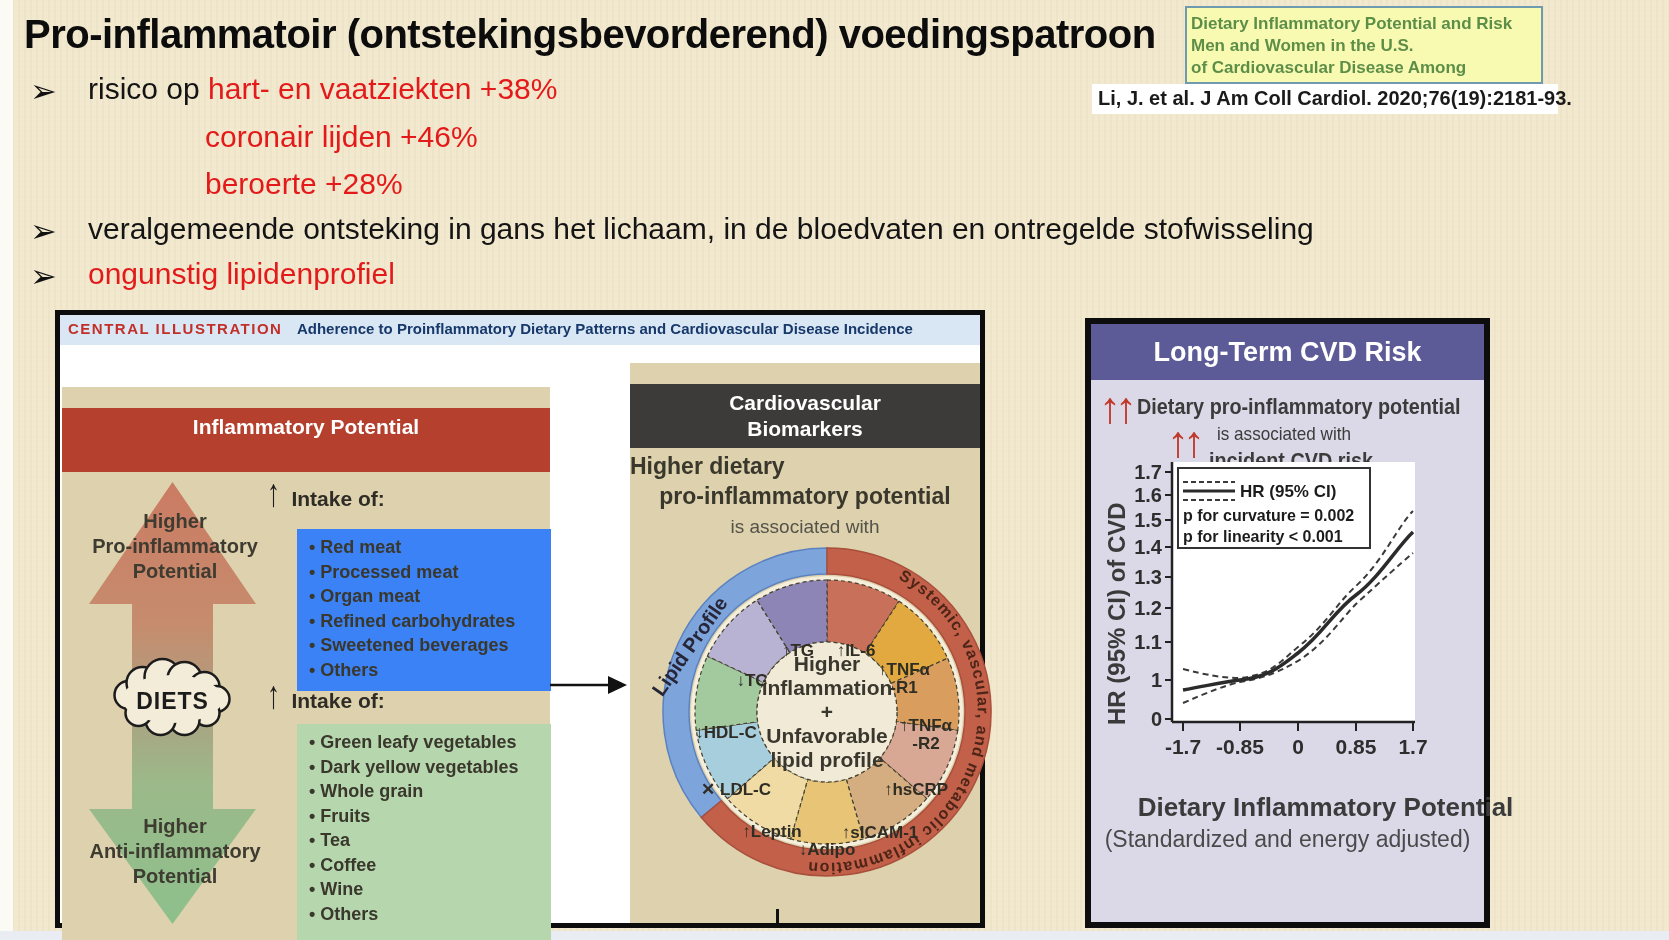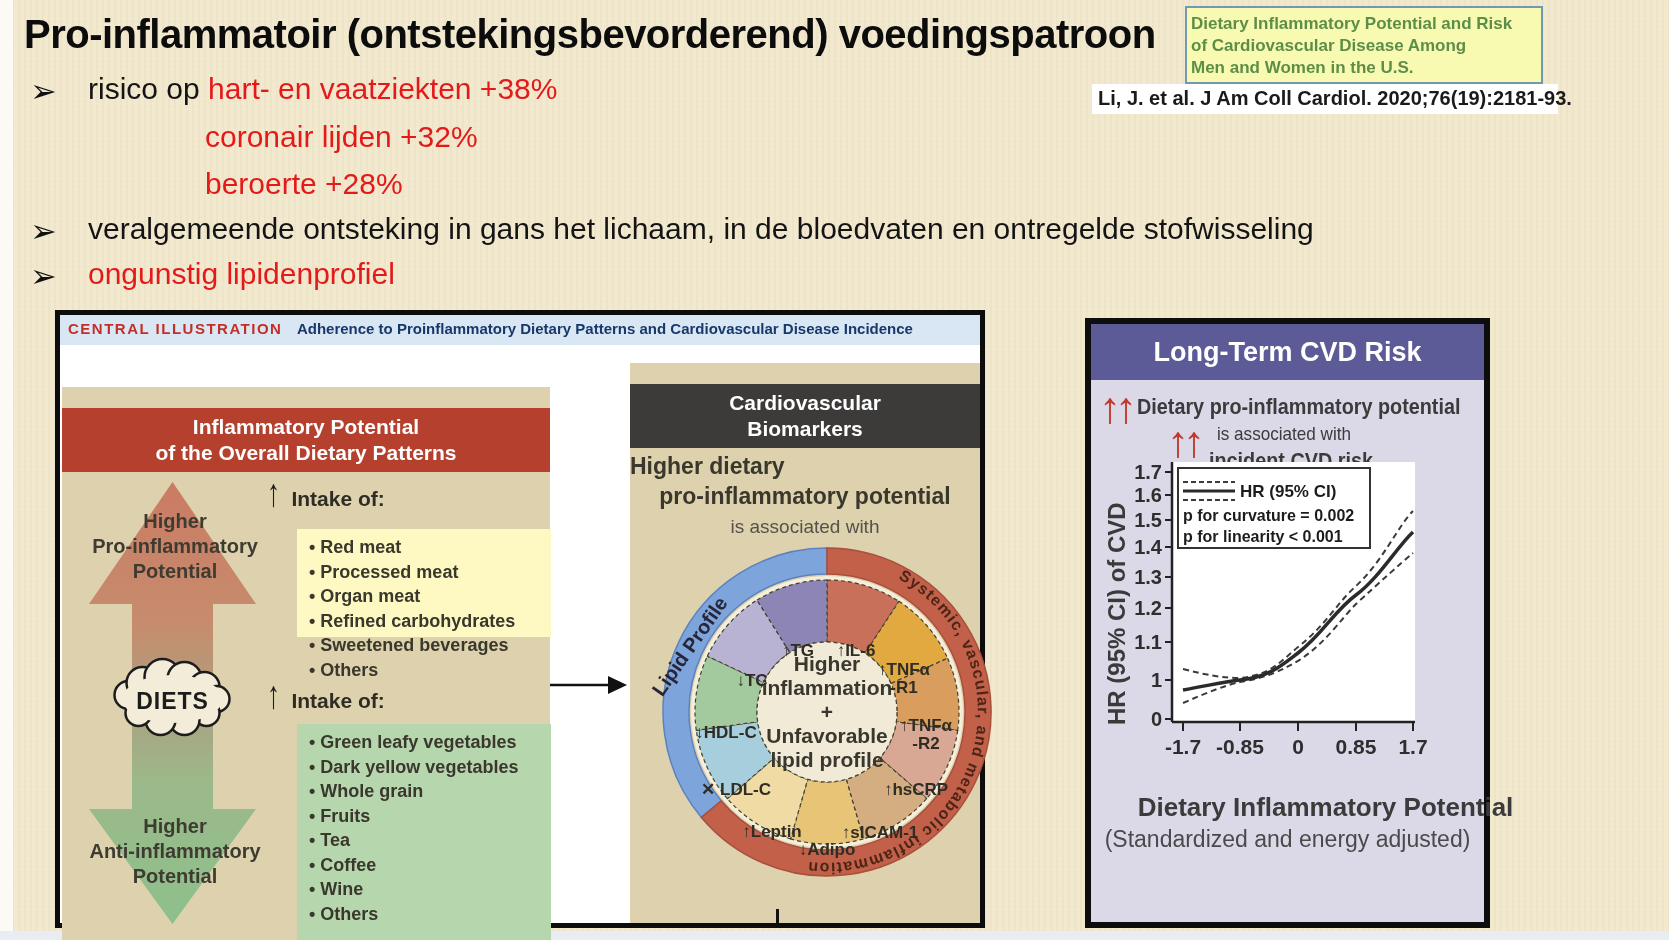--- a/index.html
+++ b/index.html
@@ -44,21 +44,21 @@
   .pole-label { position:absolute; width:190px; text-align:center; font-size:20px; font-weight:bold; color:#3e3b31; line-height:25px; }
   .pole-top { left:18px; top:122px; }
   .pole-bottom { left:18px; top:427px; }
   .cloud-label { position:absolute; left:45px; top:301px; width:131px; text-align:center; font-size:23px; font-weight:bold; color:#1c1c1c; letter-spacing:1px; }
 
   .intake { position:absolute; left:205px; white-space:nowrap; }
   .intake-1 { top:95px; } .intake-2 { top:297px; }
   .up-glyph { display:inline-block; font-size:26px; font-weight:bold; color:#1d1d1d; transform:scaleY(1.5); transform-origin:50% 80%; margin-right:7px; }
   .intake-heading { font-size:21px; font-weight:bold; color:#2e2c25; }
   .food-list { position:absolute; left:235px; width:254px; list-style:none; padding:6px 0 0 12px; }
-  .list-pro  { top:142px; height:108px; background:#fef9c3; }
+  .list-pro  { top:142px; height:162px; background:#3b82f6; }
   .list-anti { top:337px; height:244px; background:#b6d7ae; }
   .food-list li { font-size:18px; font-weight:600; color:#3a372c; line-height:24.5px; white-space:nowrap; }
   .food-list li::before { content:"• "; }
 
   .mid-arrow { position:absolute; left:488px; top:358px; }
 
   .sub1 { position:absolute; left:0; top:90px;  width:100%; text-align:left; font-size:23px; font-weight:bold; color:#3a372c; }
   .sub2 { position:absolute; left:0; top:120px; width:100%; text-align:center; font-size:23px; font-weight:bold; color:#3a372c; }
   .sub3 { position:absolute; left:0; top:153px; width:100%; text-align:center; font-size:19px; color:#55524a; }
 
@@ -90,51 +90,50 @@
 <body>
 
 <div class="slide">
   <div class="edge-left"></div>
   <div class="edge-bottom"></div>
 
   <div class="title">Pro-inflammatoir (ontstekingsbevorderend) voedingspatroon</div>
 
   <div class="refbox">
     <div>Dietary Inflammatory Potential and Risk</div>
+    <div>Men and Women in the U.S.</div>
     <div>of Cardiovascular Disease Among</div>
-    <div>Men and Women in the U.S.</div>
   </div>
   <div class="citation">Li, J. et al. J Am Coll Cardiol. 2020;76(19):2181-93.</div>
 
   <div class="bullet-row" style="top:72px;">
     <span class="bmark">➢</span>
     <span class="btext"><span>risico op </span><span class="red">hart- en vaatziekten +38%</span></span>
   </div>
-  <div class="sub" style="top:120px;">coronair lijden +32%</div>
+  <div class="sub" style="top:120px;">coronair lijden +46%</div>
   <div class="sub" style="top:167px;text-align:right;">beroerte +28%</div>
 
   <div class="bullet-row" style="top:212px;">
     <span class="bmark">➢</span>
     <span class="btext">veralgemeende ontsteking in gans het lichaam, in de bloedvaten en ontregelde stofwisseling</span>
   </div>
   <div class="bullet-row" style="top:257px;">
     <span class="bmark">➢</span>
     <span class="btext red">ongunstig lipidenprofiel</span>
   </div>
 
   <div class="fig-left">
     <div class="ci-header">
       <span class="ci-label">CENTRAL ILLUSTRATION</span>
       <span class="ci-heading">Adherence to Proinflammatory Dietary Patterns and Cardiovascular Disease Incidence</span>
     </div>
 
     <div class="col-left">
       <div class="box-red">
         <div>Inflammatory Potential</div>
-        <div>of the Overall Dietary Patterns</div>
       </div>
 
       <svg class="pole-svg" width="175" height="442" viewBox="0 0 175 442">
         <defs>
           <linearGradient id="gradArrow" x1="0" y1="0" x2="0" y2="1">
             <stop offset="0" stop-color="#cb7b63"></stop>
             <stop offset="0.32" stop-color="#c68c6d"></stop>
             <stop offset="0.5" stop-color="#ad9f80"></stop>
             <stop offset="0.68" stop-color="#9cb98a"></stop>
             <stop offset="1" stop-color="#8dc08c"></stop>

